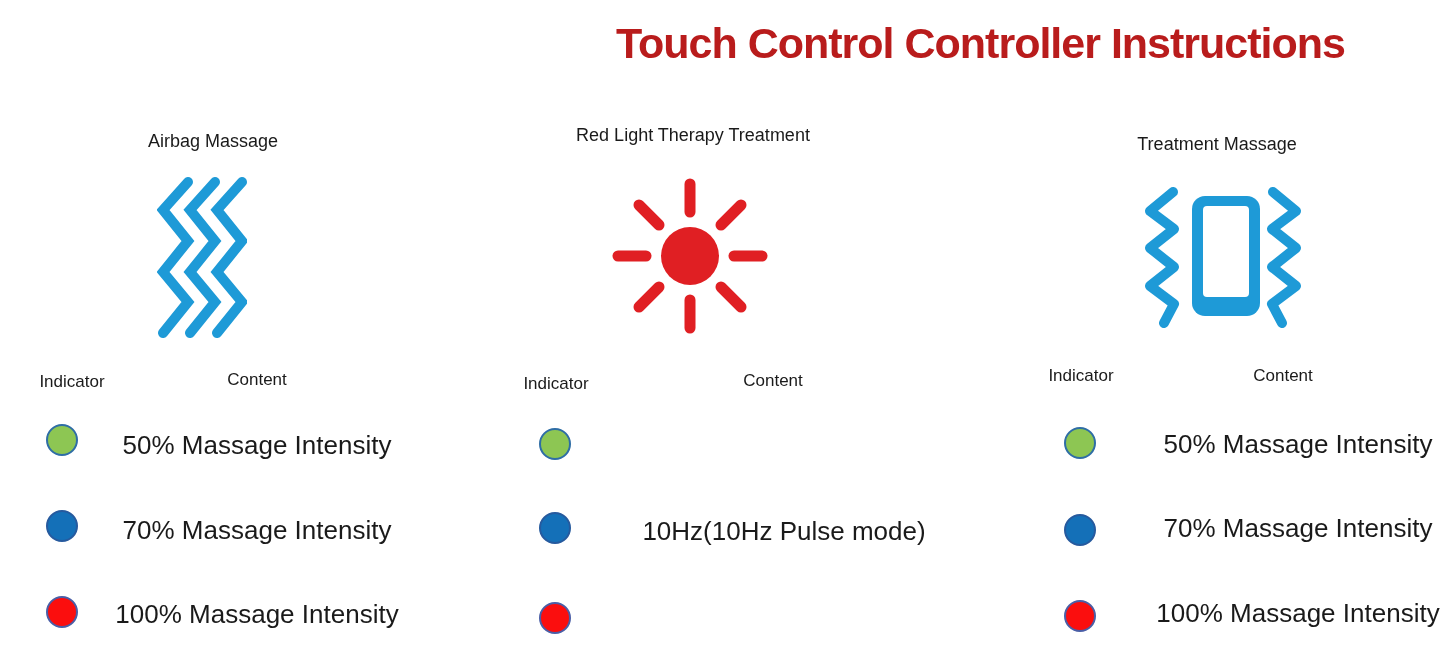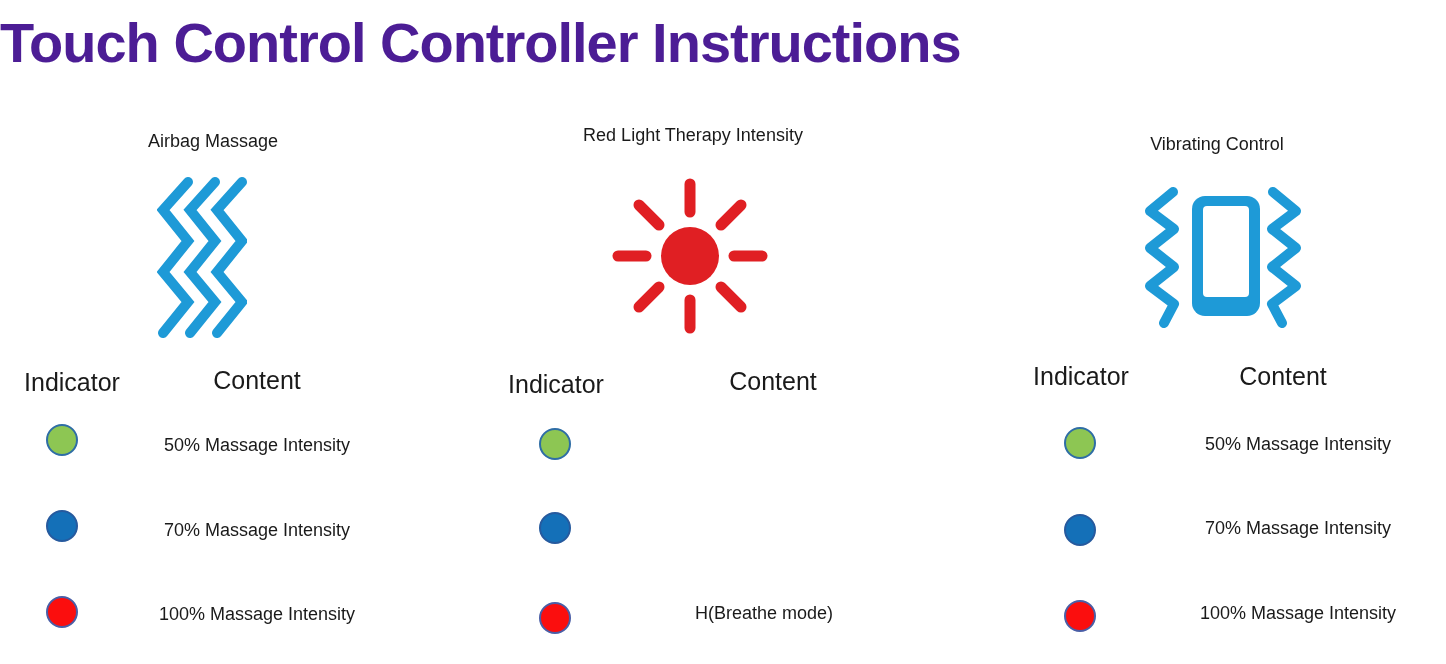--- a/index.html
+++ b/index.html
@@ -6,46 +6,46 @@
   .canvas{
     position:relative;
     width:1446px;height:664px;
     background:#ffffff;
     overflow:hidden;
     font-family:"Liberation Sans", sans-serif;
     color:#1a1a1a;
   }
   .title{
     position:absolute;left:0;top:16px;width:1345px;
-    text-align:left;
-    font-size:56px;font-weight:bold;line-height:54px;
-    color:#4c1d95;letter-spacing:-1px;
+    text-align:right;
+    font-size:43px;font-weight:bold;line-height:54px;
+    color:#b91c1c;letter-spacing:-1px;
     white-space:nowrap;
   }
   .h2{
     position:absolute;width:350px;
     font-size:18px;line-height:30px;
     text-align:center;white-space:nowrap;
   }
   .icon{position:absolute;}
   .th{
     position:absolute;
-    font-size:25px;line-height:28px;
+    font-size:17px;line-height:28px;
     text-align:center;white-space:nowrap;
   }
   .dot{
     position:absolute;
     width:32px;height:32px;
     border-radius:50%;
     border:2px solid #2e6da5;
     box-sizing:border-box;
   }
   .rowtext{
     position:absolute;width:440px;height:32px;
-    font-size:18px;line-height:32px;
+    font-size:26px;line-height:32px;
     text-align:center;white-space:nowrap;
   }
 </style>
 </head>
 <body>
 
 <div class="canvas">
 
   <div class="title">Touch Control Controller Instructions</div>
 
@@ -66,21 +66,21 @@
 
   <div class="dot" style="left: 46px; top: 424px; background: rgb(141, 198, 83); border-color: rgb(46, 109, 165);"></div>
   <div class="rowtext" style="left:37px;top:429px;">50% Massage Intensity</div>
 
   <div class="dot" style="left: 46px; top: 510px; background: rgb(20, 112, 184); border-color: rgb(38, 90, 158);"></div>
   <div class="rowtext" style="left:37px;top:514px;">70% Massage Intensity</div>
 
   <div class="dot" style="left: 46px; top: 596px; background: rgb(251, 14, 14); border-color: rgb(74, 94, 166);"></div>
   <div class="rowtext" style="left:37px;top:598px;">100% Massage Intensity</div>
 
-  <div class="h2" style="left:518px;top:120px;">Red Light Therapy Intensity</div>
+  <div class="h2" style="left:518px;top:120px;">Red Light Therapy Treatment</div>
 
   <div class="icon" style="left:610px;top:176px;">
     <svg width="160" height="160" viewBox="0 0 160 160">
       <circle cx="80" cy="80" r="29" fill="#e01f23"></circle>
       <g stroke="#e01f23" stroke-width="11" stroke-linecap="round">
         <line x1="80" y1="8" x2="80" y2="36"></line>
         <line x1="80" y1="124" x2="80" y2="152"></line>
         <line x1="8" y1="80" x2="36" y2="80"></line>
         <line x1="124" y1="80" x2="152" y2="80"></line>
         <line x1="29" y1="29" x2="49" y2="49"></line>
@@ -90,25 +90,25 @@
       </g>
     </svg>
   </div>
 
   <div class="th" style="left:496px;top:370px;width:120px;">Indicator</div>
   <div class="th" style="left:713px;top:367px;width:120px;">Content</div>
 
   <div class="dot" style="left: 539px; top: 428px; background: rgb(141, 198, 83); border-color: rgb(46, 109, 165);"></div>
 
   <div class="dot" style="left: 539px; top: 512px; background: rgb(20, 112, 184); border-color: rgb(38, 90, 158);"></div>
+  <div class="rowtext" style="left:564px;top:515px;">10Hz(10Hz Pulse mode)</div>
 
   <div class="dot" style="left: 539px; top: 602px; background: rgb(251, 14, 14); border-color: rgb(74, 94, 166);"></div>
-  <div class="rowtext" style="left:544px;top:597px;">H(Breathe mode)</div>
 
-  <div class="h2" style="left:1042px;top:129px;">Vibrating Control</div>
+  <div class="h2" style="left:1042px;top:129px;">Treatment Massage</div>
 
   <div class="icon" style="left:1140px;top:182px;">
     <svg width="166" height="150" viewBox="0 0 166 150">
       <g fill="none" stroke="#1e9ad7" stroke-width="10" stroke-linecap="round" stroke-linejoin="round">
         <polyline points="33,10 10,29 34,47 10,66 34,85 10,104 34,122 24,141"></polyline>
         <polyline points="133,10 156,29 132,47 156,66 132,85 156,104 132,122 142,141"></polyline>
       </g>
       <rect x="52" y="14" width="68" height="120" rx="13" fill="#1e9ad7"></rect>
       <rect x="63" y="24" width="46" height="91" rx="4" fill="#ffffff"></rect>
     </svg>

